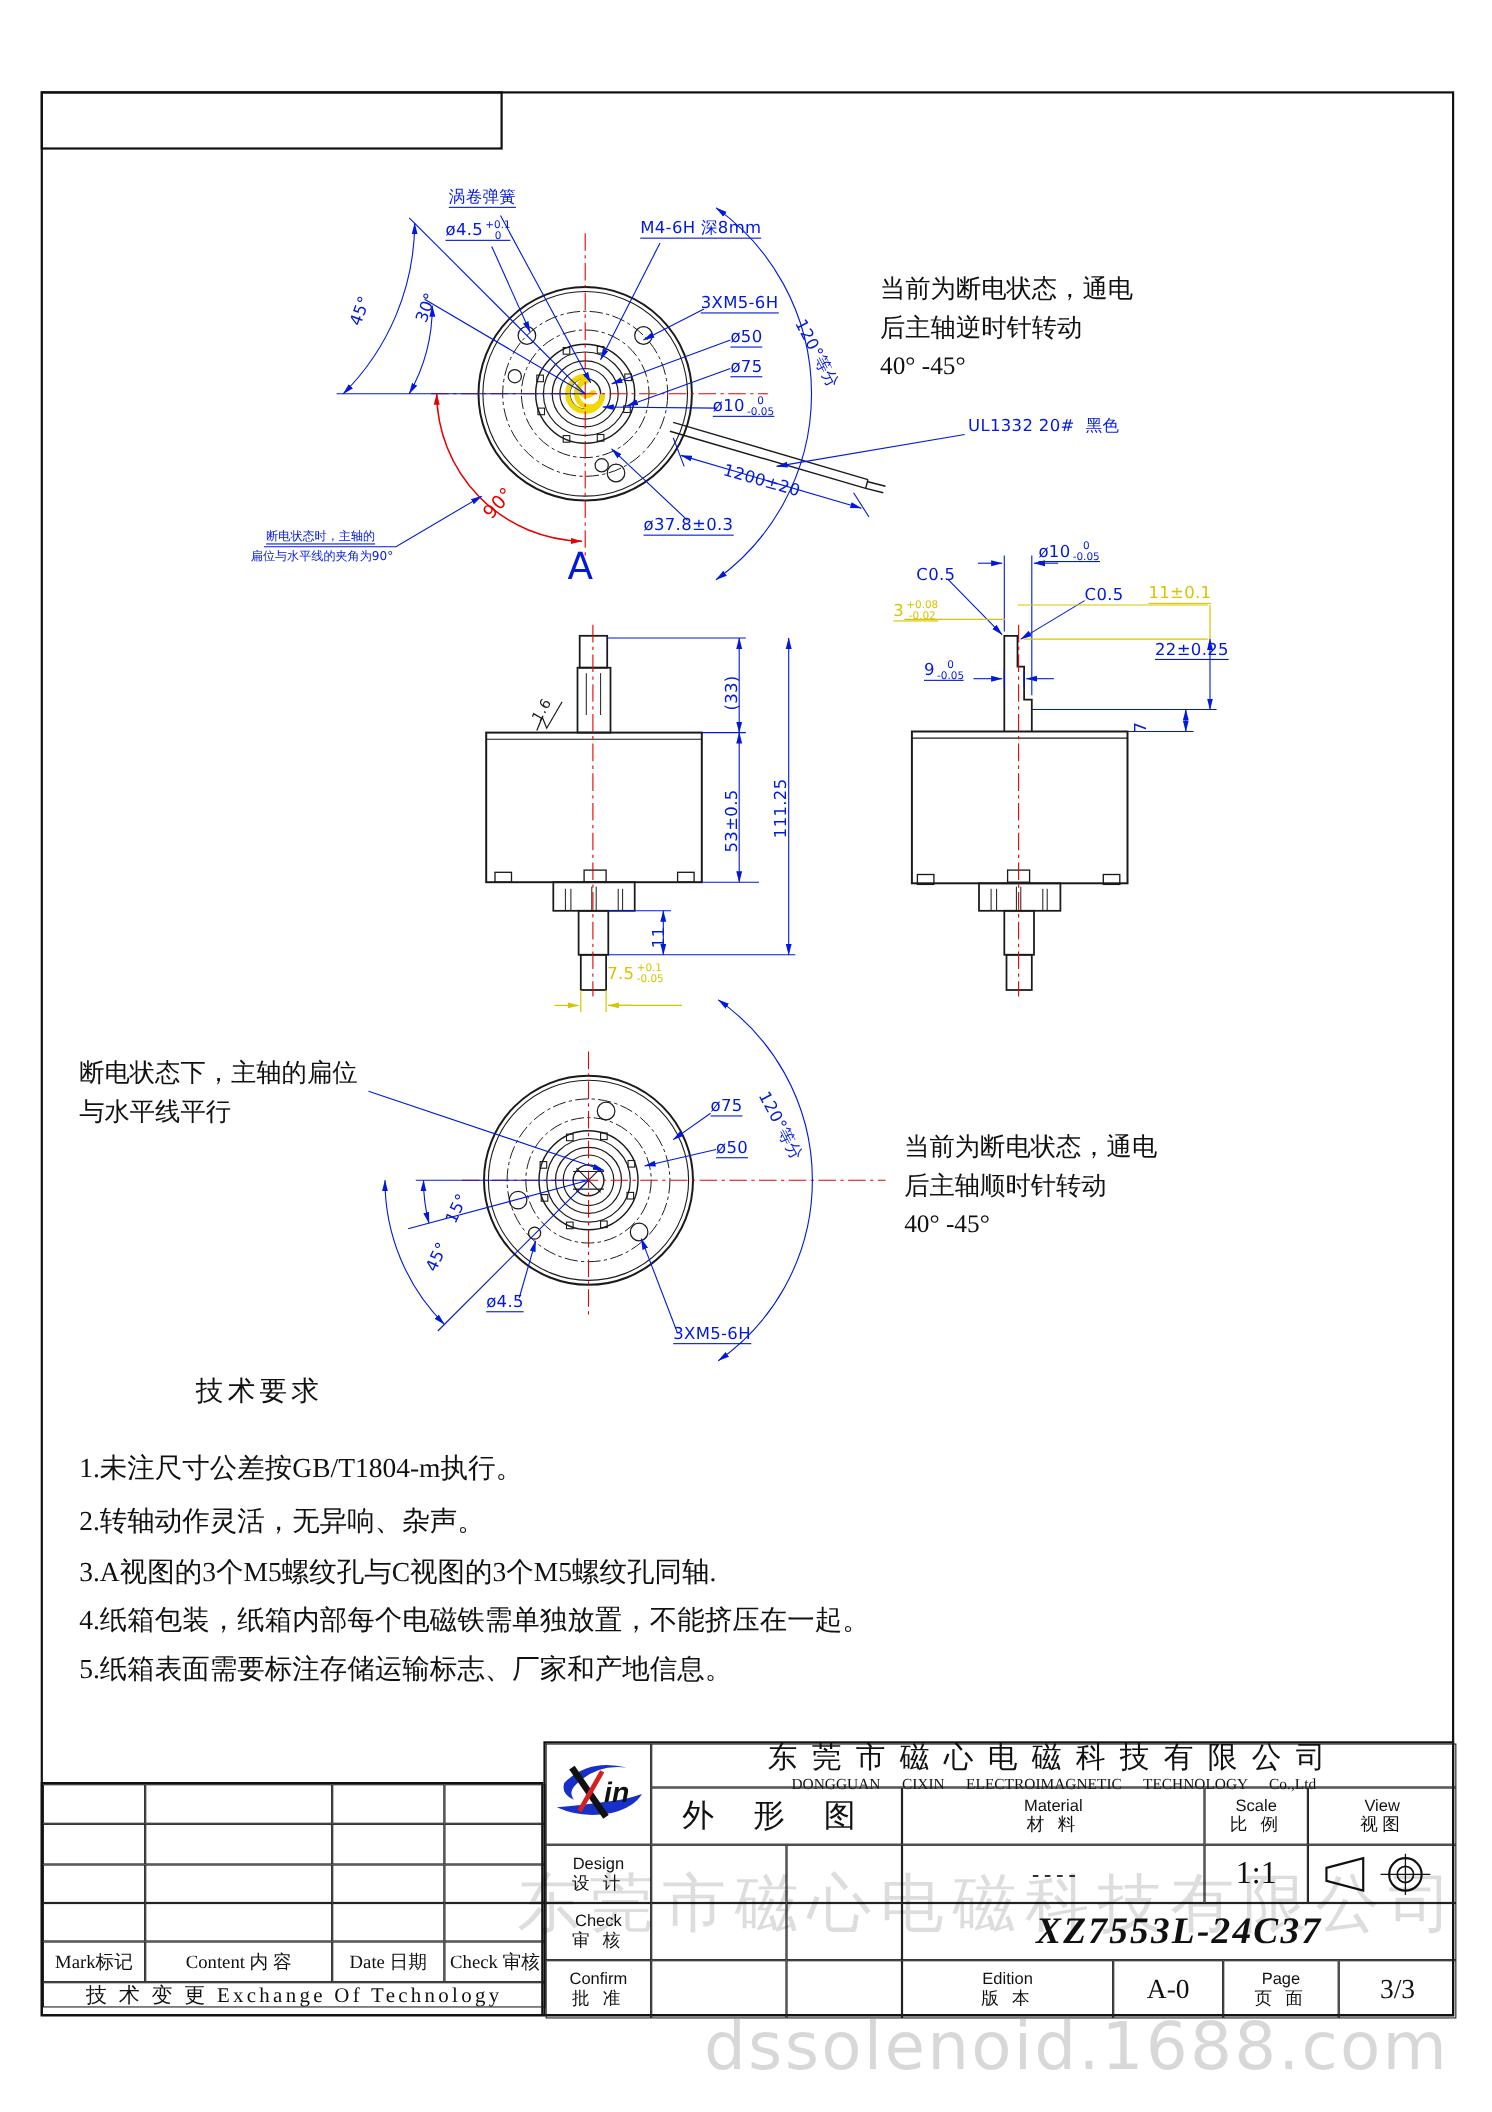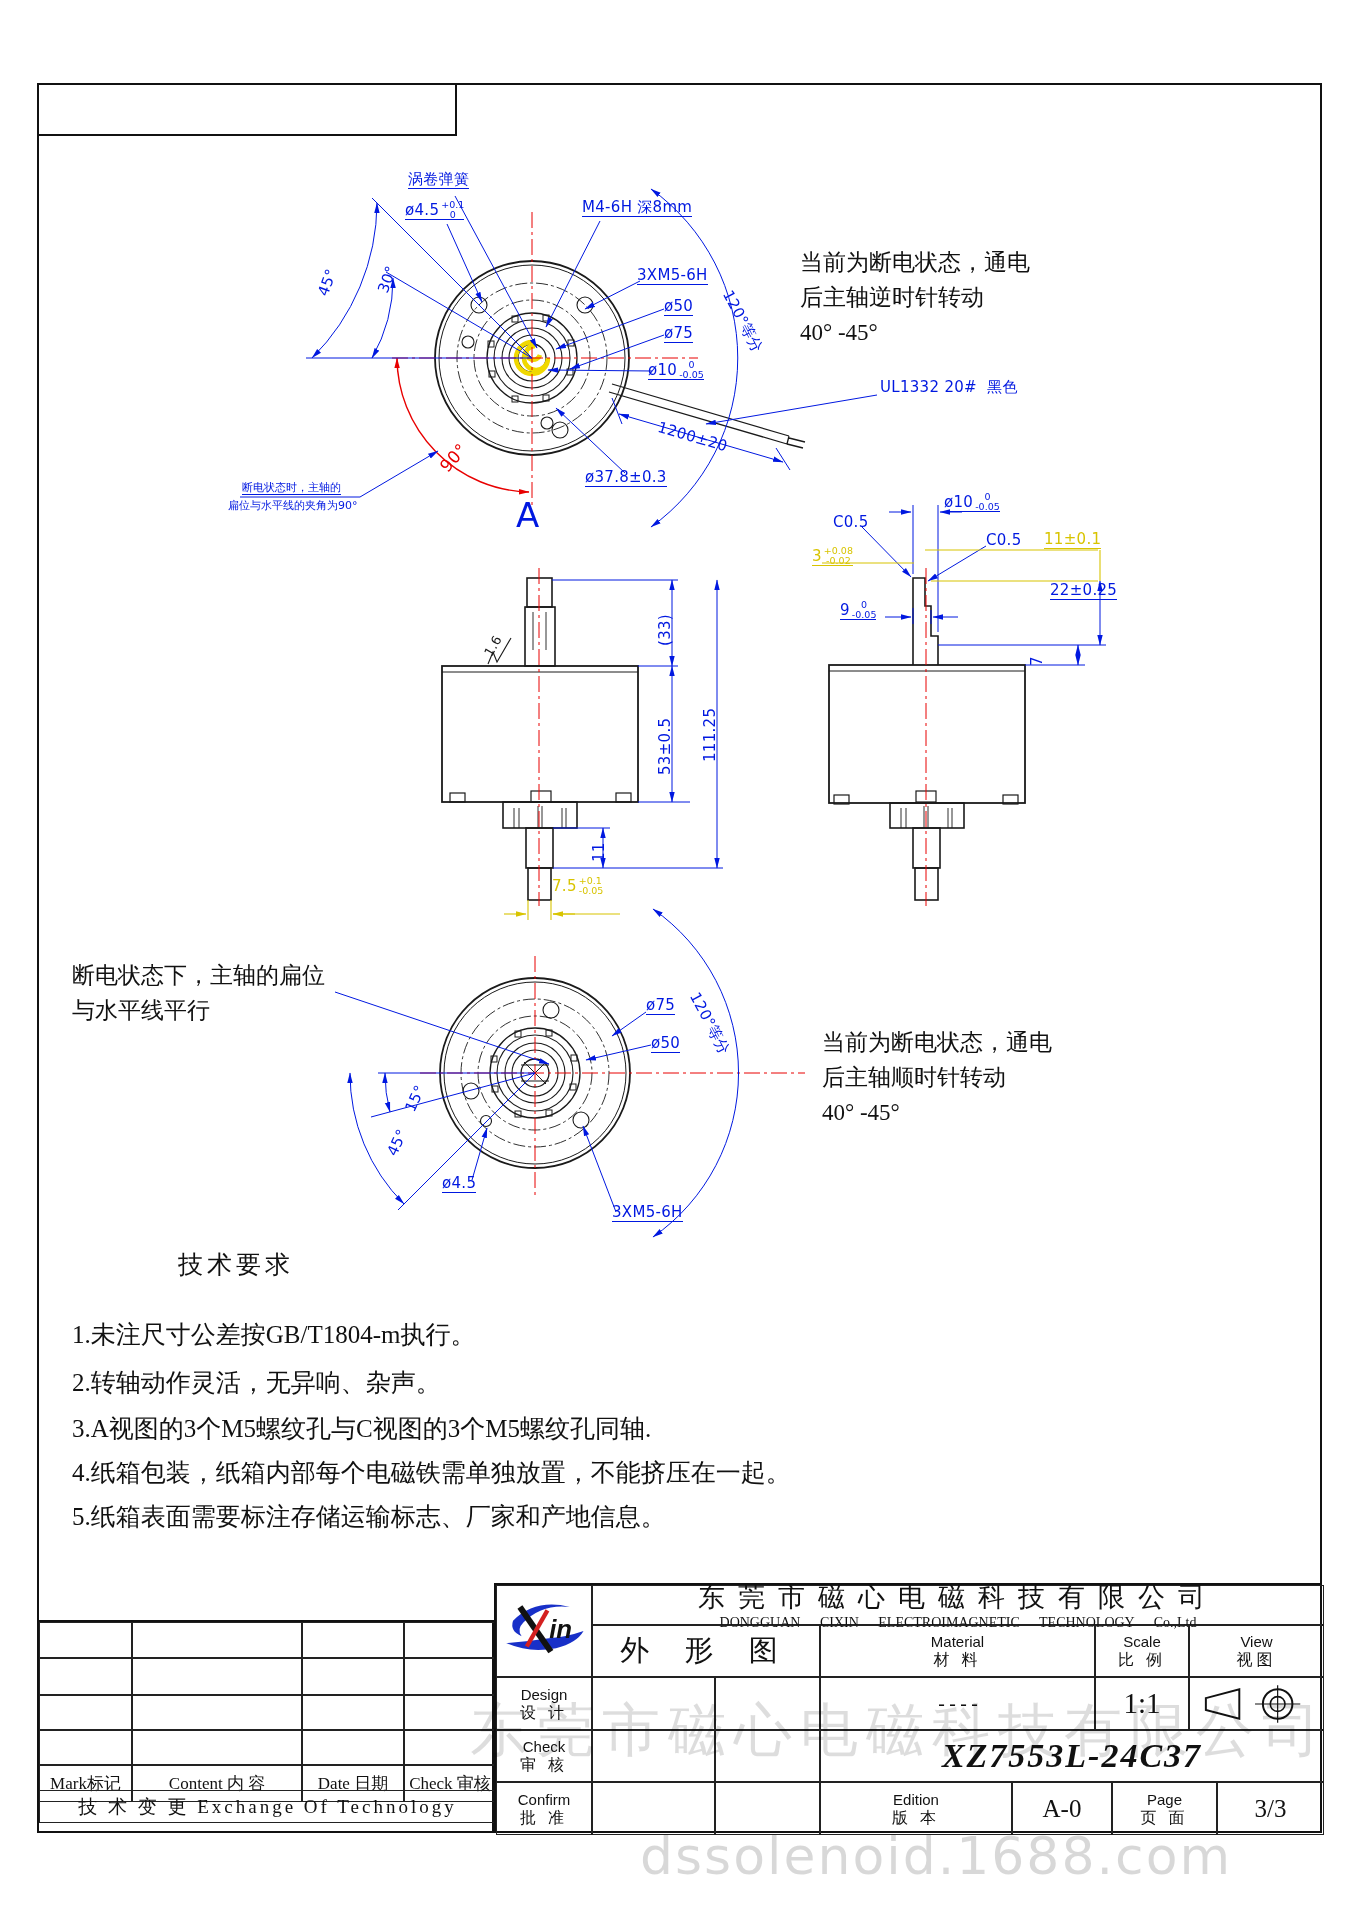--- a/index.html
+++ b/index.html
@@ -344,21 +344,21 @@
       </div>
     <div class="cell" style="left:93px;top:143px;width:170px;height:37px">
         <span class="rev-hdr">Content 内 容</span>
       </div>
     <div class="cell" style="left:263px;top:143px;width:102px;height:37px">
         <span class="rev-hdr">Date 日期</span>
       </div>
     <div class="cell" style="left:365px;top:143px;width:92px;height:37px">
         <span class="rev-hdr">Check 审核</span>
       </div>
-    <div class="cell" style="left:0;top:168px;width:457px;height:33px">
+    <div class="cell" style="left:0;top:180px;width:457px;height:23px">
         <span class="rev-hdr" style="font-size:19px;letter-spacing:3px">技 术 变 更  Exchange Of Technology</span>
       </div>
   </div>
 
   <div id="titleblock">
 
     <div class="cell" style="left:0;top:0;width:96px;height:92px">
       <svg width="86" height="70" viewBox="0 0 100 80">
         <path d="M14,28 Q40,2 80,12 Q48,8 26,30 Q18,38 24,46 Q10,40 14,28 Z" fill="#1830c8"></path>
         <path d="M6,54 Q32,66 64,60 Q88,54 96,40 Q76,47 58,48 Q30,52 6,54 Z" fill="#1830c8"></path>
@@ -437,15 +437,15 @@
     <div class="cell" style="left:616px;top:197px;width:105px;height:53px">
       <span class="en">Page</span>
         <span class="cn2">页 面</span>
     </div>
     <div class="cell" style="left:721px;top:197px;width:107px;height:53px">
         <span class="val-lg" style="font-size:25px">3/3</span>
       </div>
   </div>
 
   <div class="watermark" style="left:470px;top:1692px;font-size:58px;letter-spacing:8px">东莞市磁心电磁科技有限公司</div>
-  <div class="watermark" style="left:640px;top:1826px;font-size:52px;letter-spacing:2px;font-family:'DejaVu Sans',sans-serif;opacity:.15">dssolenoid.1688.com</div>
+  <div class="watermark" style="left:640px;top:1826px;font-size:60px;letter-spacing:2px;font-family:'DejaVu Sans',sans-serif;opacity:.15">dssolenoid.1688.com</div>
 
 </div>
 
 </body></html>

